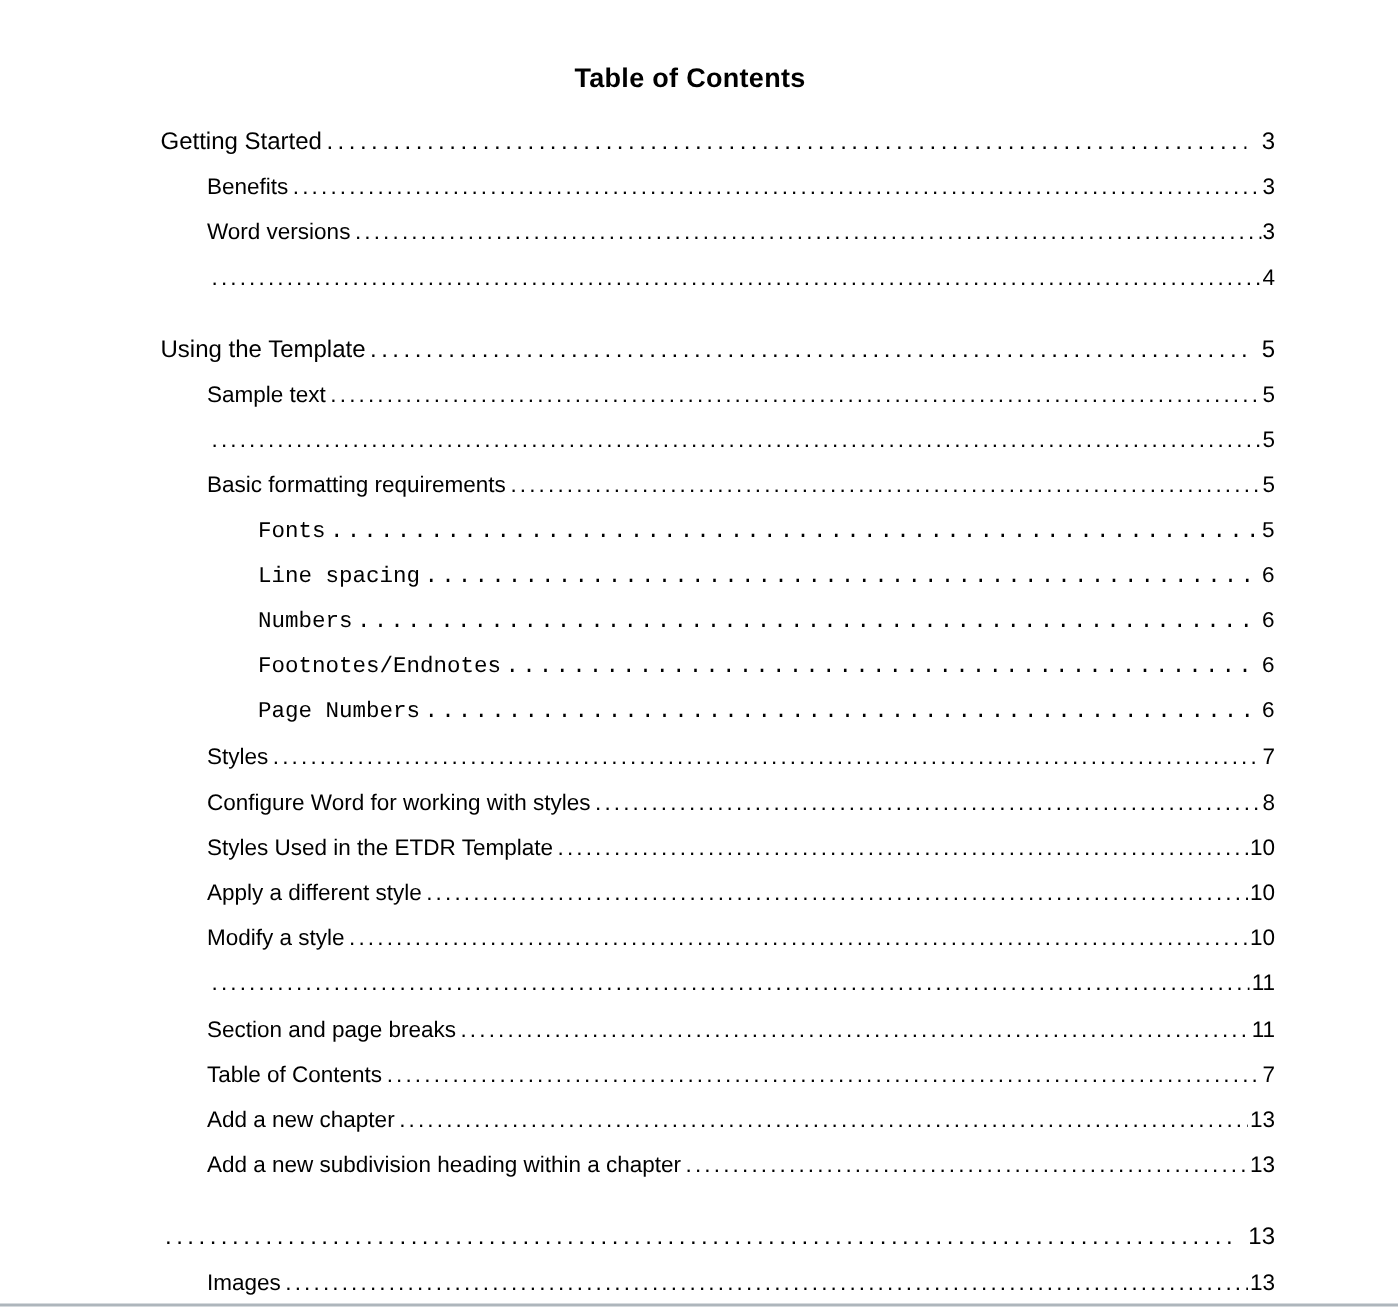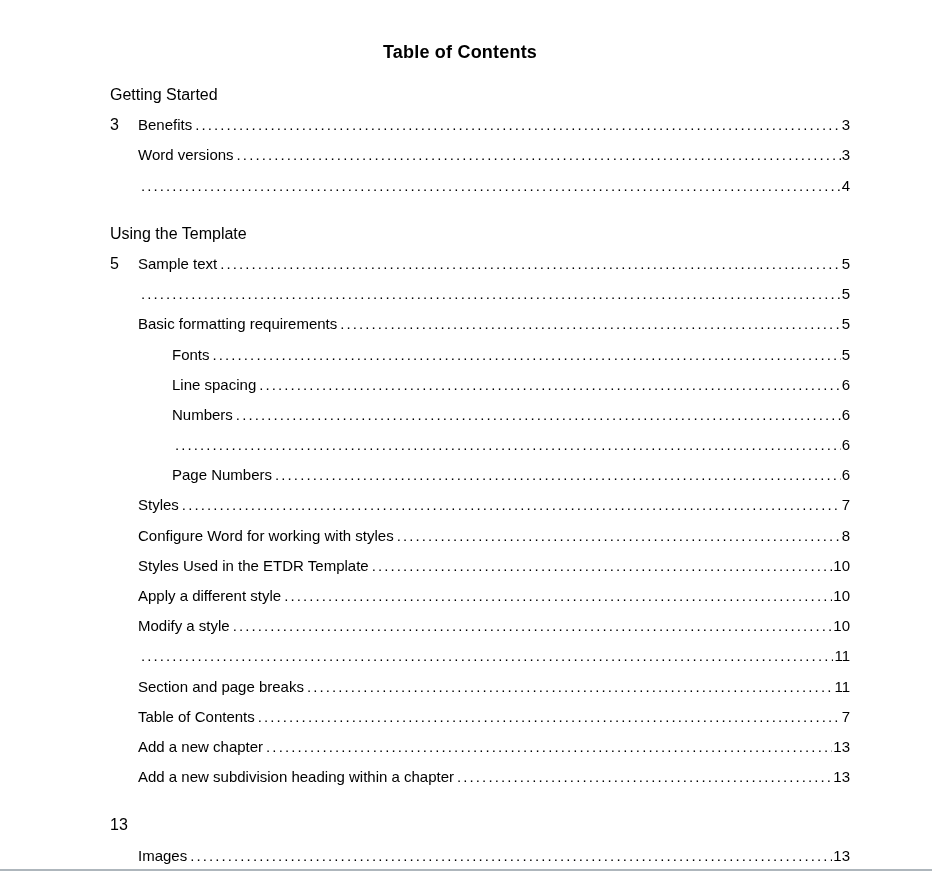--- a/index.html
+++ b/index.html
@@ -31,24 +31,23 @@
     display: flex;
     align-items: baseline;
     height: 30.2px;
     line-height: 30.2px;
     font-size: 15px;
     cursor: pointer;
   }
   .toc-row.l1 {
     font-size: 16px;
     margin-top: 18px;
-    flex-direction: column;
   }
   .toc-row.l2 { padding-left: 31px; }
-  .toc-row.l3 { padding-left: 65px; }
+  .toc-row.l3 { padding-left: 65px; font-family: Liberation Mono, monospace; }
   .toc-label {
     flex: 0 0 auto;
     white-space: nowrap;
   }
   .toc-dots {
     flex: 1 1 auto;
     overflow: hidden;
     white-space: nowrap;
     margin-left: 3px;
     margin-right: 1px;
@@ -131,20 +130,21 @@
     <span class="toc-label">Line spacing</span>
     <span class="toc-dots"></span>
     <span class="toc-page">6</span>
   </div>
       <div class="toc-row l3">
     <span class="toc-label">Numbers</span>
     <span class="toc-dots"></span>
     <span class="toc-page">6</span>
   </div>
       <div class="toc-row l3">
+    <span class="toc-label">Footnotes/Endnotes</span>
     <span class="toc-dots"></span>
     <span class="toc-page">6</span>
   </div>
       <div class="toc-row l3">
     <span class="toc-label">Page Numbers</span>
     <span class="toc-dots"></span>
     <span class="toc-page">6</span>
   </div>
       <div class="toc-row l2">
     <span class="toc-label">Styles</span>

